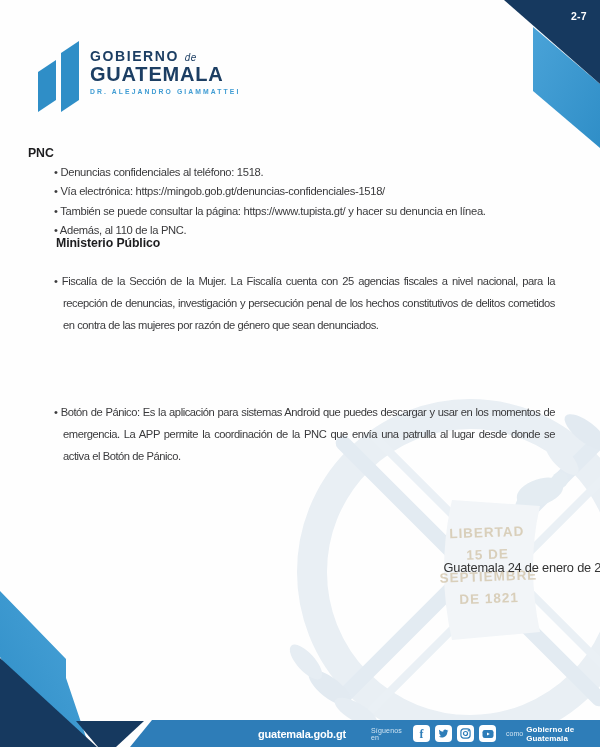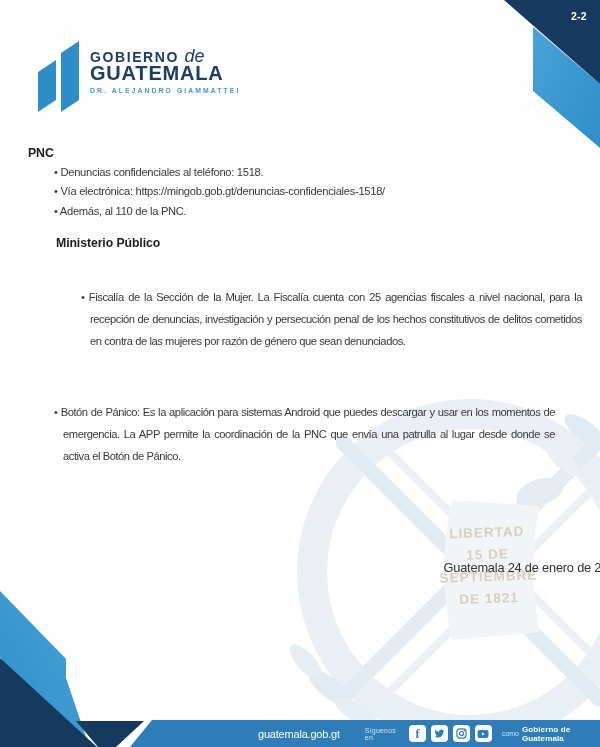--- a/index.html
+++ b/index.html
@@ -21,51 +21,51 @@
   
   .page-num{
     position:absolute;top:10px;right:13px;z-index:6;
     color:#ffffff;font-weight:bold;font-size:10.5px;letter-spacing:.3px;
   }
   
   .logo{position:absolute;left:34px;top:38px;z-index:3;width:230px;height:80px;}
   .logo-bars{position:absolute;left:0;top:0;width:50px;height:80px;}
   .logo-text{position:absolute;left:56px;top:12px;white-space:nowrap;}
   .logo-line1{font-size:14px;font-weight:bold;letter-spacing:1.6px;color:#1c3e63;line-height:13px;}
-  .logo-de{font-family:Liberation Sans, sans-serif;font-style:italic;font-weight:normal;font-size:18px;letter-spacing:0;}
+  .logo-de{font-family:Liberation Mono, monospace;font-style:italic;font-weight:normal;font-size:10px;letter-spacing:0;}
   .logo-line2{font-size:20px;font-weight:800;letter-spacing:.8px;color:#1c3e63;line-height:19px;}
   .logo-line3{font-size:6.8px;font-weight:bold;letter-spacing:2.1px;color:#3f9cd3;margin-top:4px;}
   
   .h-sec{position:absolute;left:28px;font-size:12.3px;font-weight:bold;color:#1d1d1f;letter-spacing:-.1px;z-index:3;}
   .pnc-head{top:146px;text-align:center;}
   .mp-head{top:236px;padding-left:28px;}
   .bullets{position:absolute;left:54px;top:163px;width:500px;z-index:3;}
   .bullets div{
     font-size:11.2px;line-height:19.3px;letter-spacing:-.3px;color:#3a3a3c;
     padding-left:9px;text-indent:-9px;white-space:nowrap;
   }
   .para{
     position:absolute;left:54px;width:492px;z-index:3;
     font-size:11.2px;line-height:21.9px;letter-spacing:-.45px;color:#3a3a3c;
     text-align:justify;padding-left:9px;text-indent:-9px;
   }
-  .p1{top:287px;margin-left:27px;}
+  .p1{top:271px;}
   .p2{top:345px;}
   .p3{top:402px;}
   .date-line{
     position:absolute;left:0;top:560px;width:590px;text-align:right;z-index:3;
     font-size:12.8px;color:#333;letter-spacing:-.2px;margin-left:32px;
   }
   
   .footer{
     position:absolute;left:0;bottom:0;width:600px;height:27px;background:#2e7db8;z-index:4;
     clip-path:polygon(152px 0,600px 0,600px 27px,130px 27px);
     display:flex;align-items:center;
   }
-  .footer-site{margin-left:258px;color:#fff;font-weight:normal;font-size:11px;letter-spacing:-.2px;cursor:pointer;}
+  .footer-site{margin-left:258px;color:#fff;font-weight:bold;font-size:11px;letter-spacing:-.2px;cursor:pointer;}
   .footer-follow{margin-left:25px;color:#cfe3f2;font-size:7px;letter-spacing:.2px;}
   .social{display:flex;gap:5px;margin-left:9px;}
   .chip{
     width:17px;height:17px;background:#ffffff;border-radius:4px;
     display:flex;align-items:center;justify-content:center;cursor:pointer;
   }
   .chip svg{display:block;}
   .fb-f{color:#2e7db8;font-weight:bold;font-size:12px;font-family:"Liberation Serif",serif;line-height:1;}
   .footer-as{margin-left:10px;color:#cfe3f2;font-size:7px;}
   .footer-account{margin-left:3px;color:#ffffff;font-weight:bold;font-size:8px;letter-spacing:.1px;}
@@ -122,41 +122,42 @@
     </defs>
 
     <path d="M533,27 L600,84 L600,148 L533,91 Z" fill="url(#bandTR)"></path>
     <path d="M504,0 L600,0 L600,84 Z" fill="#16395f"></path>
 
     <path d="M0,591 L66,659 L66,678 L89,746 L56,747 L0,657 Z" fill="url(#bandBL)"></path>
     <path d="M0,658 L97,747 L0,747 Z" fill="#16395f"></path>
     <path d="M76,721 L144,721 L116,747 L98,747 Z" fill="#16395f"></path>
   </svg>
 
-  <div class="page-num">2-2</div>
+  <div class="page-num">2-7</div>
 
   <div class="logo">
     <svg class="logo-bars" viewBox="0 0 50 80" xmlns="http://www.w3.org/2000/svg">
       <path d="M4,34 L22,22 L22,62 L4,74 Z" fill="#2f8ec7"></path>
       <path d="M27,15 L45,3 L45,62 L27,74 Z" fill="#2f8ec7"></path>
     </svg>
     <div class="logo-text">
       <div class="logo-line1">
         <span>GOBIERNO</span>
         <span class="logo-de">de</span>
       </div>
       <div class="logo-line2">GUATEMALA</div>
       <div class="logo-line3">DR. ALEJANDRO GIAMMATTEI</div>
     </div>
   </div>
 
   <div class="h-sec pnc-head">PNC</div>
   <div class="bullets">
     <div>• Denuncias confidenciales al teléfono: 1518.</div>
     <div>• Vía electrónica: https://mingob.gob.gt/denuncias-confidenciales-1518/</div>
+    <div>• También se puede consultar la página: https://www.tupista.gt/ y hacer su denuncia en línea.</div>
     <div>• Además, al 110 de la PNC.</div>
   </div>
 
   <div class="h-sec mp-head">Ministerio Público</div>
   <div class="para p1">• Fiscalía de la Sección de la Mujer. La Fiscalía cuenta con 25 agencias fiscales a nivel nacional, para la recepción de denuncias, investigación y persecución penal de los hechos constitutivos de delitos cometidos en contra de las mujeres por razón de género que sean denunciados.</div>
   <div class="para p3">•  Botón de Pánico: Es la aplicación para sistemas Android que puedes descargar y usar en los momentos de emergencia. La APP permite la coordinación de la PNC que envía una patrulla al lugar desde donde se activa el Botón de Pánico.</div>
 
   <div class="date-line">Guatemala 24 de enero de 2021</div>
 
   <div class="footer">

